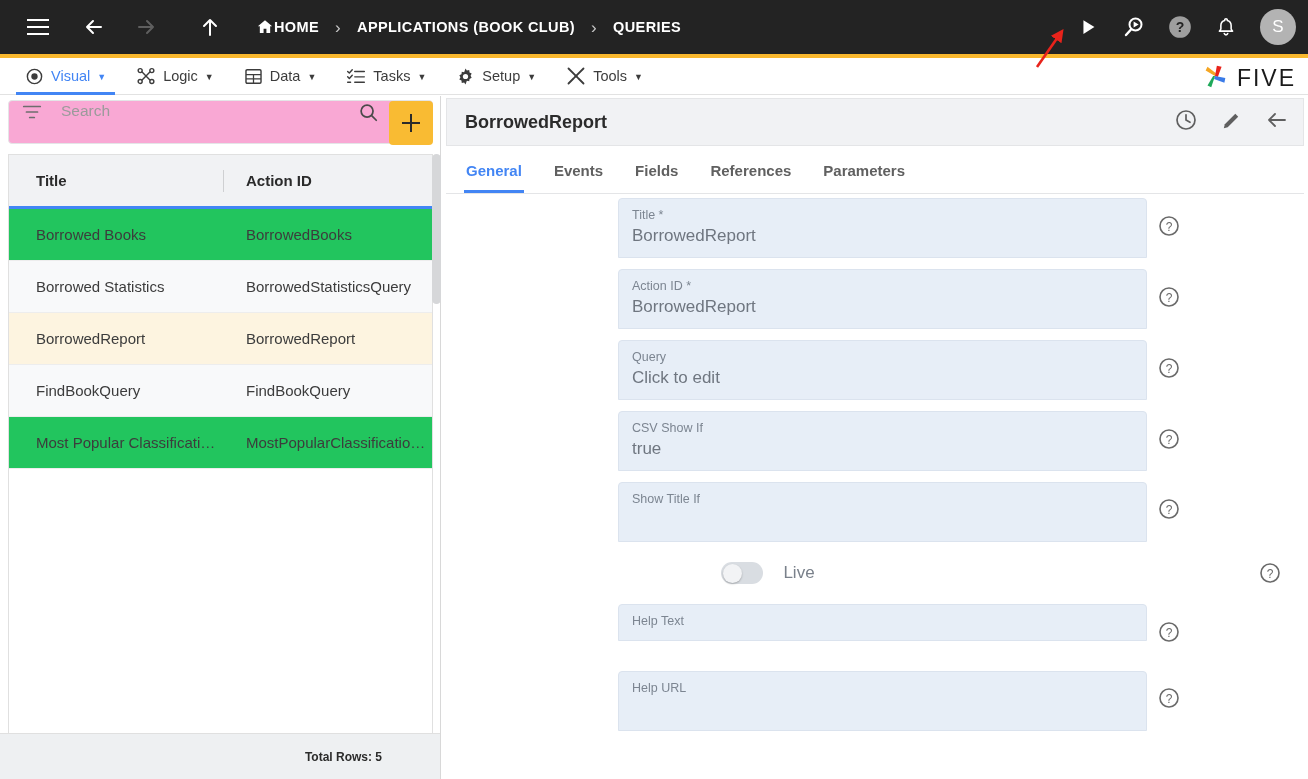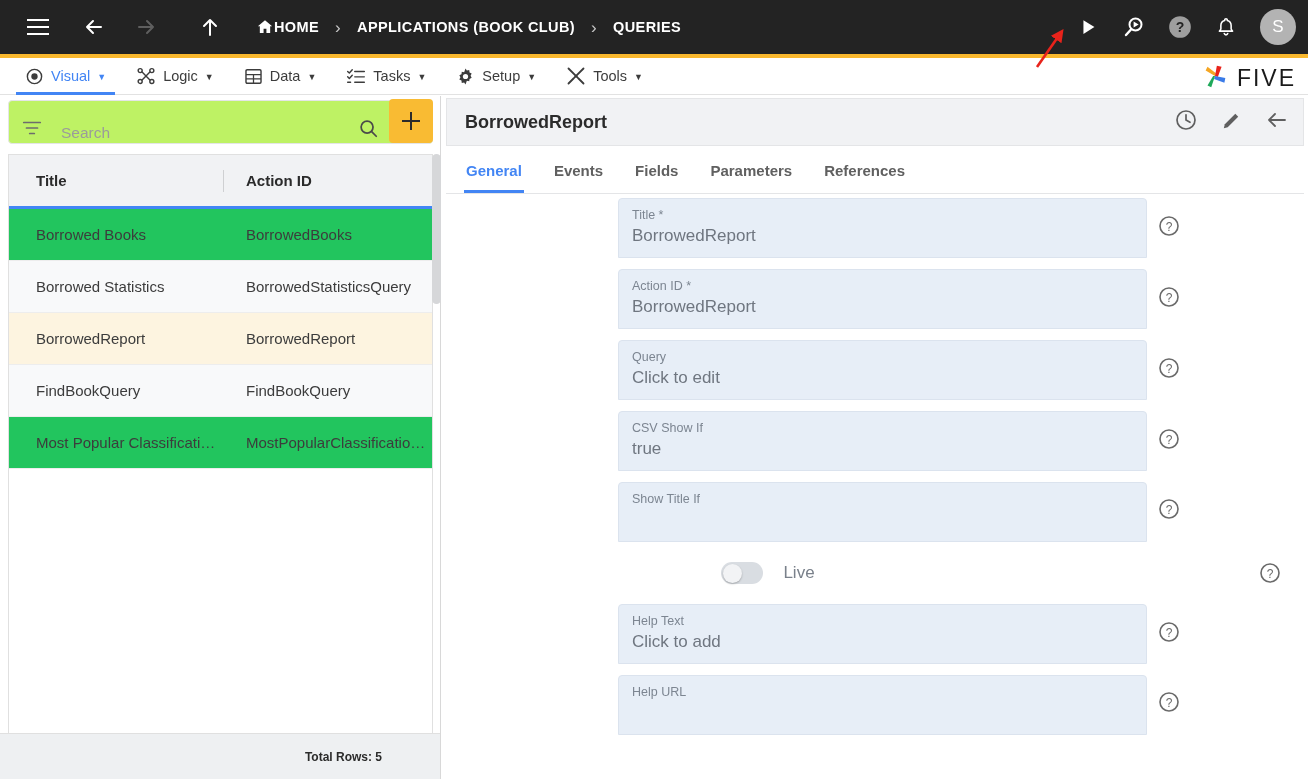--- a/index.html
+++ b/index.html
@@ -107,24 +107,24 @@
   
   .left-panel {
     position: absolute; top: 96px; left: 0;
     width: 441px; height: 683px;
     background: #ffffff;
     border-right: 1px solid #d8d8d8;
   }
   .search-row {
     position: absolute; top: 4px; left: 8px;
     width: 425px; height: 44px;
-    background: #bef264;
+    background: #f9a8d4;
     border: 1px solid #e4e5e7;
     border-radius: 4px;
-    display: flex; align-items: flex-end;
+    display: flex; align-items: flex-start;
   }
   .filter-icon { margin-left: 12px; cursor: pointer; }
   .search-input {
     flex: 1; border: none; outline: none; background: transparent;
     font-size: 15.5px; color: #3c3c3c; margin-left: 16px;
     font-family: "Liberation Sans", sans-serif;
   }
   .search-input::placeholder { color: #9b9b9b; }
   .search-mag { margin-right: 10px; cursor: pointer; }
   .add-btn {
@@ -531,24 +531,24 @@
     <div class="tab active">
       <span>General</span>
     </div>
     <div class="tab">
       <span>Events</span>
     </div>
     <div class="tab">
       <span>Fields</span>
     </div>
     <div class="tab">
+      <span>References</span>
+    </div>
+    <div class="tab">
       <span>Parameters</span>
-    </div>
-    <div class="tab">
-      <span>References</span>
     </div>
   </div>
 
   <div class="form-area">
 
     <div class="field-row">
       <div class="field">
         <div class="field-label">Title *</div>
         <div class="field-value">BorrowedReport</div>
       </div>
@@ -621,21 +621,20 @@
         <svg width="24" height="24" viewBox="0 0 24 24">
           <circle cx="12" cy="12" r="9" fill="none" stroke="#6a6a6a" stroke-width="1.6"></circle>
           <text x="12" y="16.6" font-size="12" font-family="Liberation Sans, sans-serif" fill="#6a6a6a" text-anchor="middle">?</text>
         </svg>
       </span>
     </div>
 
     <div class="field-row">
       <div class="field">
         <div class="field-label">Help Text</div>
-        <div class="field-value">Click to add</div>
       </div>
       <div class="help-icon-wrap">
         <svg width="24" height="24" viewBox="0 0 24 24">
           <circle cx="12" cy="12" r="9" fill="none" stroke="#6a6a6a" stroke-width="1.6"></circle>
           <text x="12" y="16.6" font-size="12" font-family="Liberation Sans, sans-serif" fill="#6a6a6a" text-anchor="middle">?</text>
         </svg>
       </div>
     </div>
 
     <div class="field-row">

